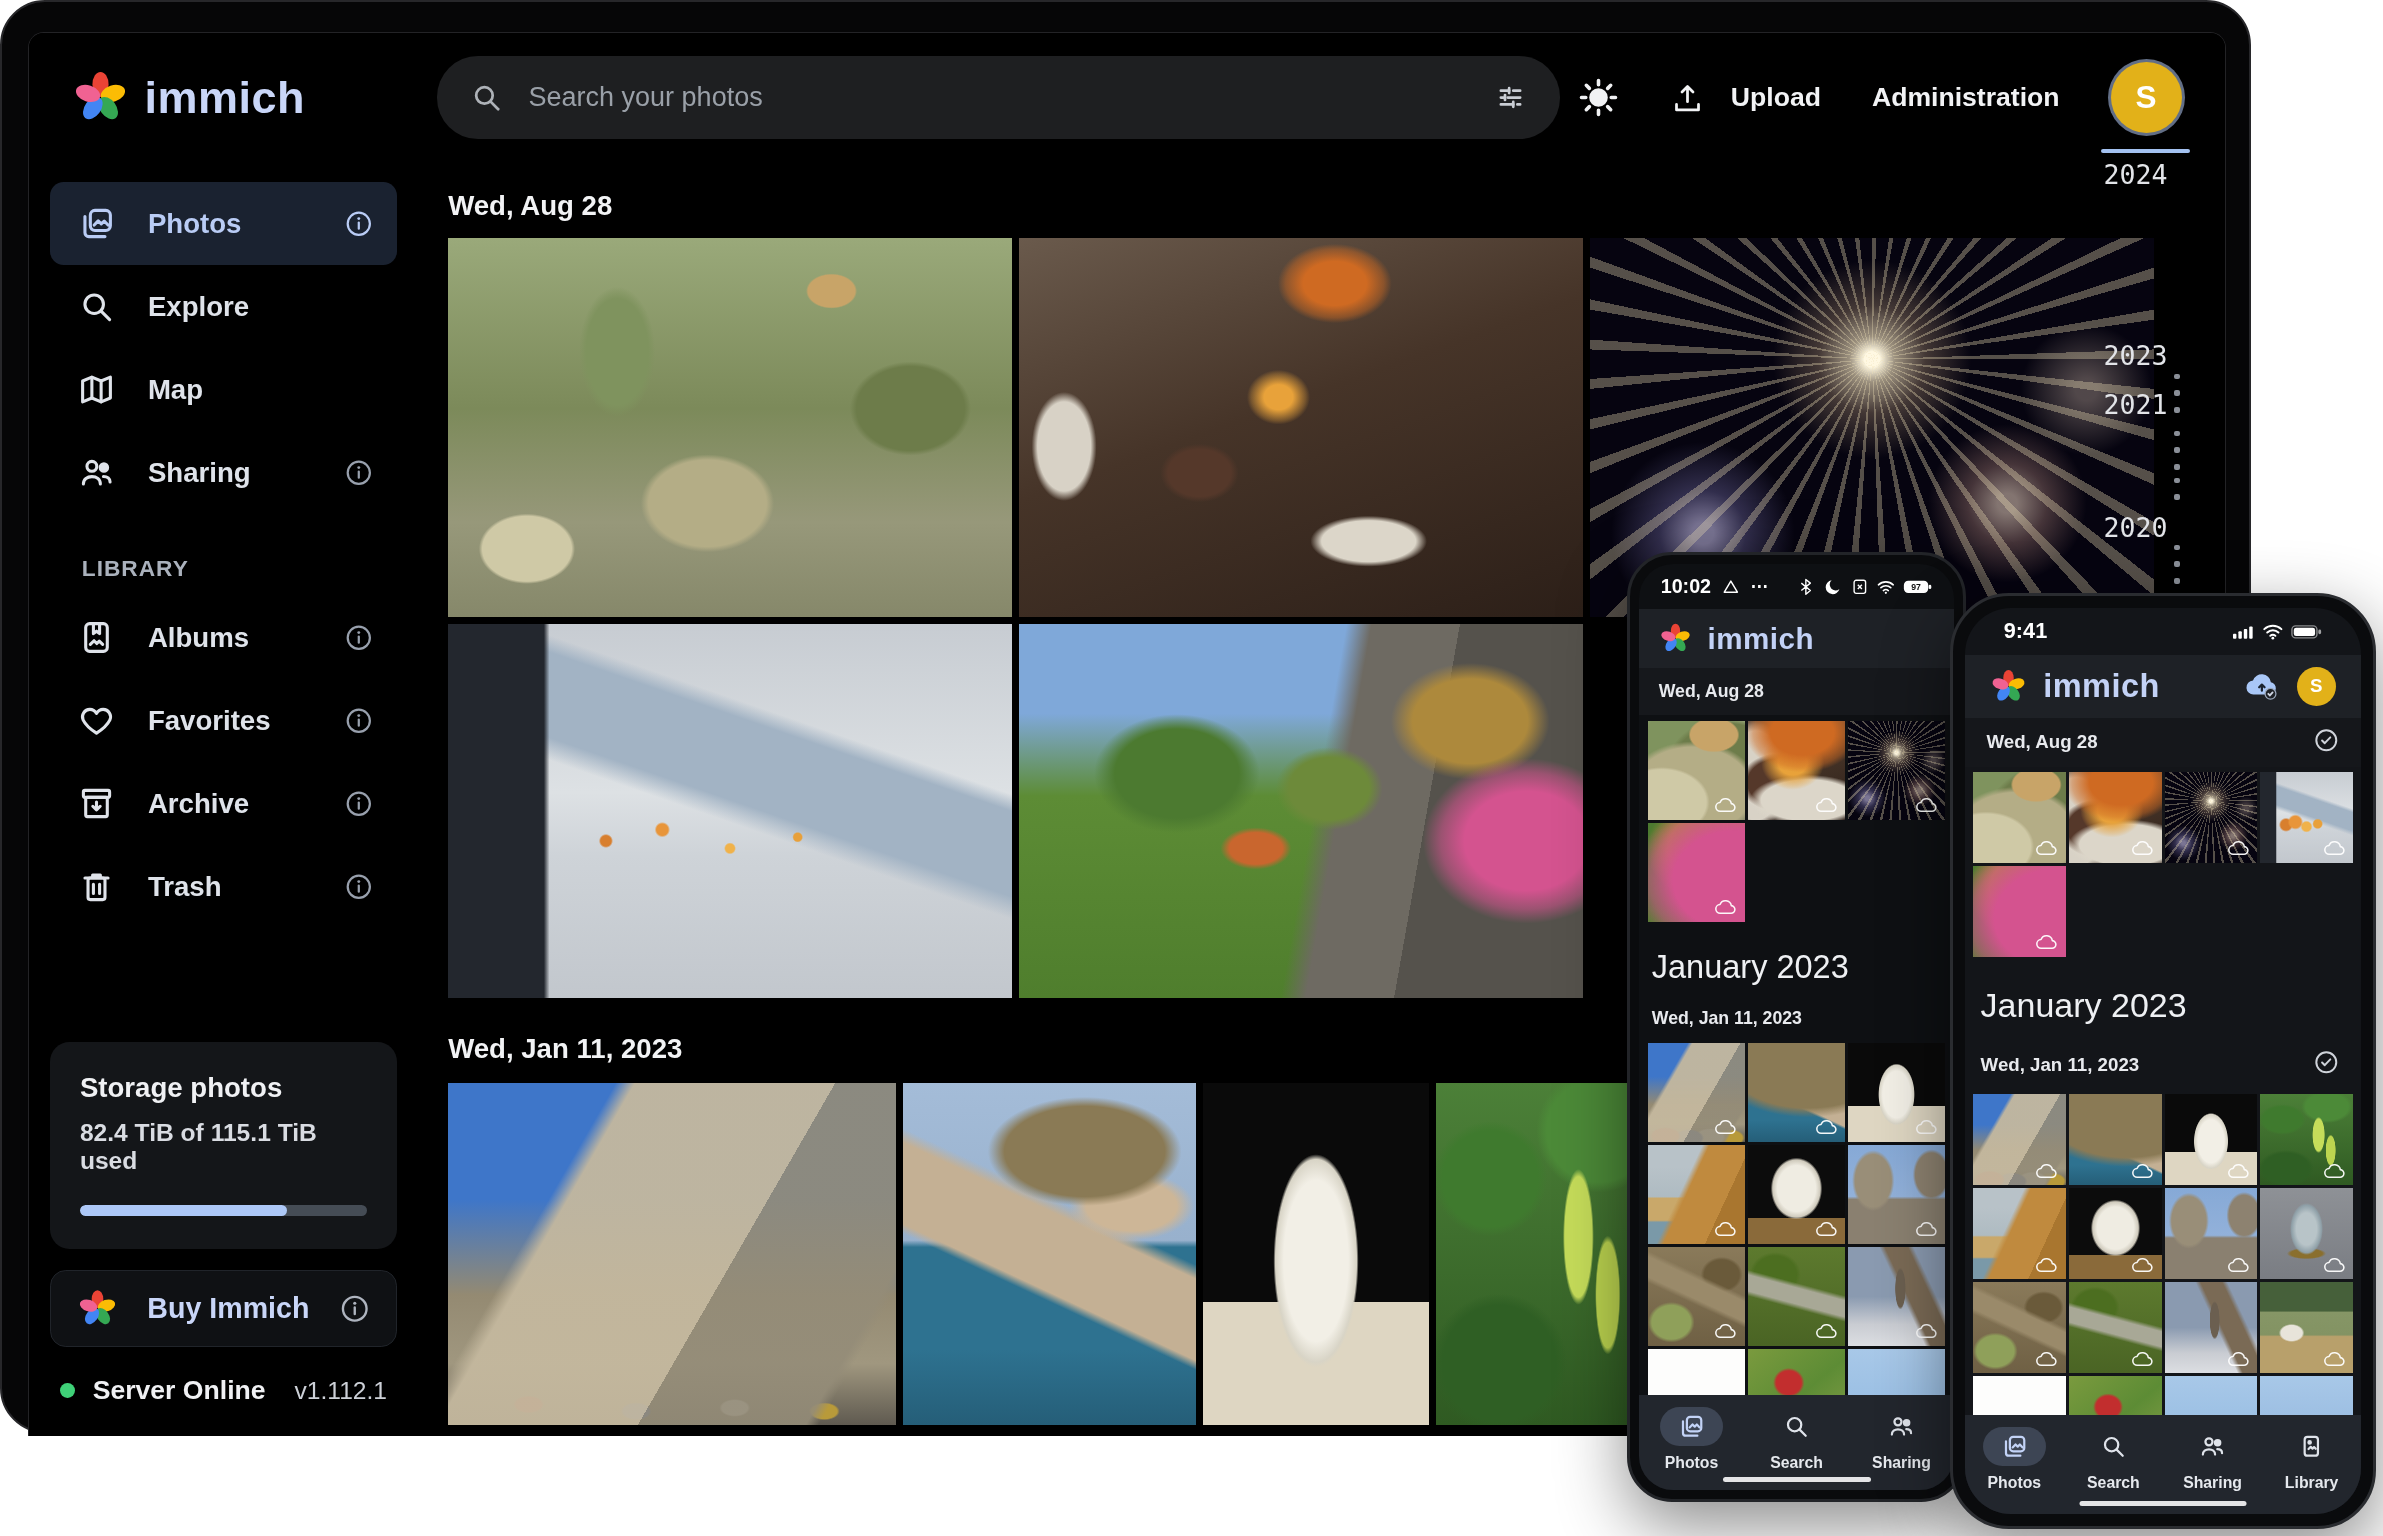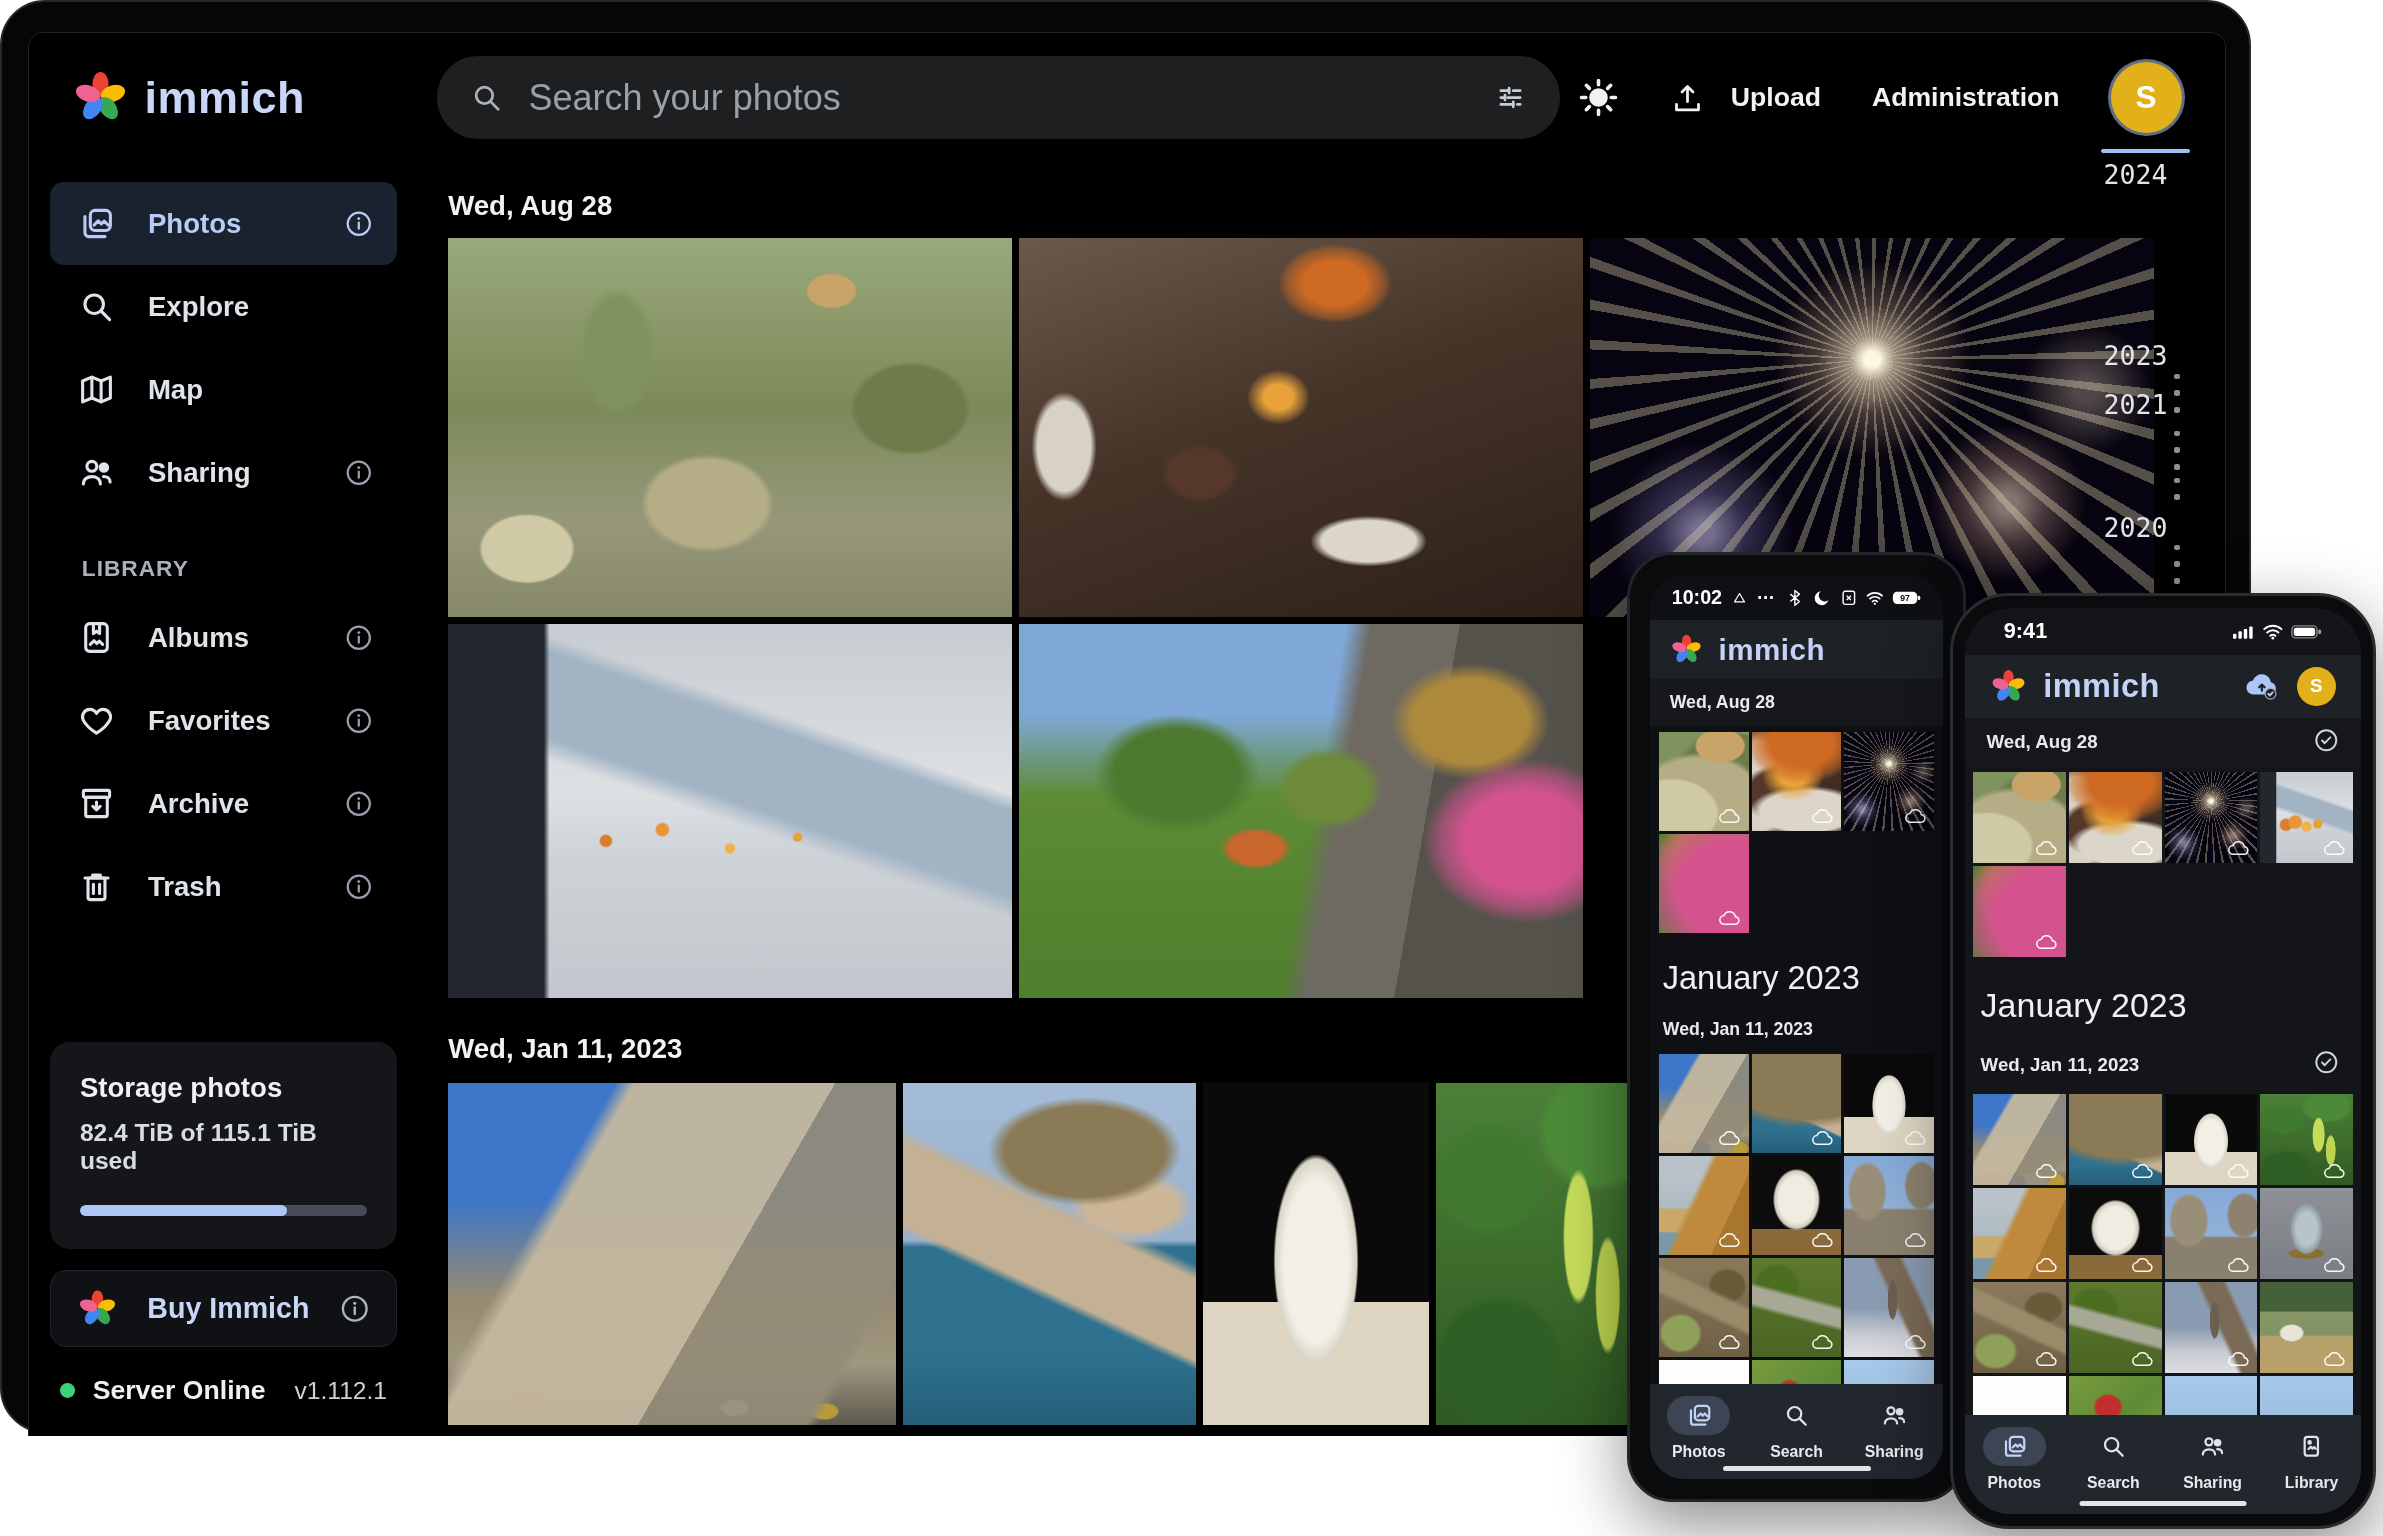--- a/index.html
+++ b/index.html
@@ -15,21 +15,21 @@
 
   
   .topbar{position:absolute;left:0;top:0;right:0;height:130px;display:flex;align-items:center;
           padding:0 43px;background:#000}
   .brand{display:flex;align-items:center;gap:15.8px}
   .brand .flower{width:57px;height:57px;display:block}
   .brand-text{font-size:45px;font-weight:bold;color:#c9d6f8;letter-spacing:0.5px}
   .search{margin-left:132px;width:1123px;height:83px;border-radius:41px;background:#1e1f21;
           display:flex;align-items:center;padding:0 33px;gap:25.6px}
   .search .icon{width:33px;height:33px;color:#aeb2b8}
-  .search-ph{flex:1;font-size:36px;color:#9aa0a8}
+  .search-ph{flex:1;font-size:27px;color:#9aa0a8}
   .search .sliders{color:#c9cdd4}
   .top-actions{margin-left:auto;display:flex;align-items:center;gap:51px}
   .iconbtn{width:43px;height:43px;color:#f0f1f3;background:none;border:none;cursor:pointer}
   .tb-btn{display:flex;align-items:center;gap:27px;background:none;border:none;color:#f2f3f5;
           font-size:26.6px;font-weight:bold;font-family:inherit;cursor:pointer}
   .tb-btn .icon{width:33px;height:33px;color:#f2f3f5}
   .avatar{width:71px;height:71px;border-radius:50%;background:#e2b119;color:#fff;font-size:31.5px;
           font-weight:bold;display:flex;align-items:center;justify-content:center;
           box-shadow:0 0 0 3px rgba(178,200,244,.55)}
 
@@ -102,21 +102,21 @@
   .pnav{flex:none;display:flex;align-items:flex-start;justify-content:space-around;background:#22262d;position:relative}
   .pn-item{display:flex;flex-direction:column;align-items:center;gap:7.9px;cursor:pointer;padding-top:11.8px}
   .pn-pill{width:63px;height:39px;border-radius:19.7px;display:flex;align-items:center;justify-content:center;color:#dfe3ea}
   .pn-item.active .pn-pill{background:#3d4554;color:#c3d3f7}
   .pn-pill svg{width:26.6px;height:26.6px}
   .pn-label{font-size:15.8px;font-weight:bold;color:#e6e9ee}
   .homebar{position:absolute;bottom:7.9px;left:50%;transform:translateX(-50%);height:4.9px;border-radius:3px;background:#e4e4e6}
   .ci{color:#cfd3da}
 
   
-  .phone-a{left:1627px;top:552px;width:339px;height:950px;border-radius:45px;border:3px solid #222428;padding:20px;z-index:5}
+  .phone-a{left:1627px;top:552px;width:339px;height:950px;border-radius:45px;border:3px solid #222428;padding:9px;z-index:5}
   .phone-a .pscreen{border-radius:34px}
   .phone-a .pstatus{height:45px;padding:0 21.7px;font-size:19.7px;font-weight:bold;gap:9.9px}
   .phone-a .pheader{height:59px;padding:0 19.7px}
   .phone-a .pdate{height:47px;padding:0 19.7px;font-size:17.7px}
   .phone-a .pgrid{grid-template-columns:repeat(3,1fr);padding:0 8.9px}
   .phone-a .pgrid .tile{height:99px}
   .phone-a .g-aug1{margin-top:5.9px}
   .phone-a .pmonth{font-size:32.5px;margin:27.6px 0 0 12.8px}
   .phone-a .pdate2{font-size:17.7px;margin:21.7px 0 13.8px 12.8px}
   .phone-a .pnav{height:95px}

